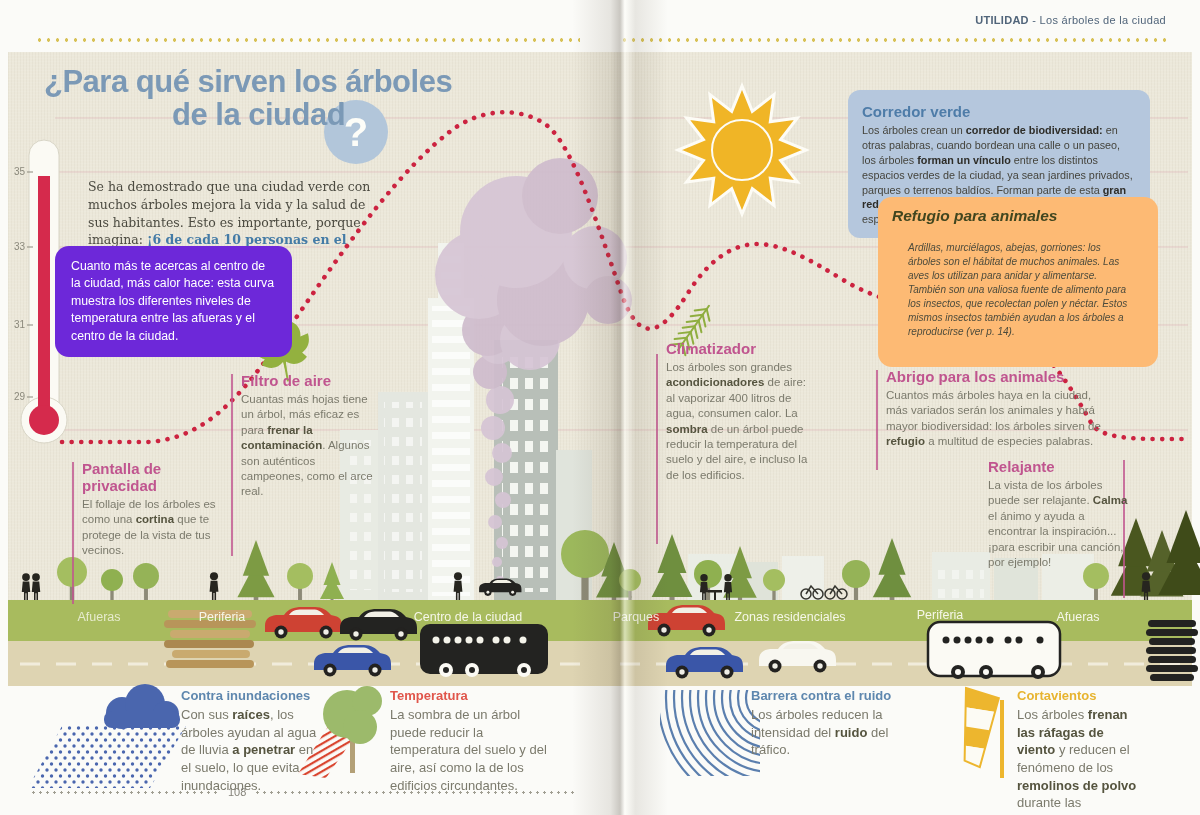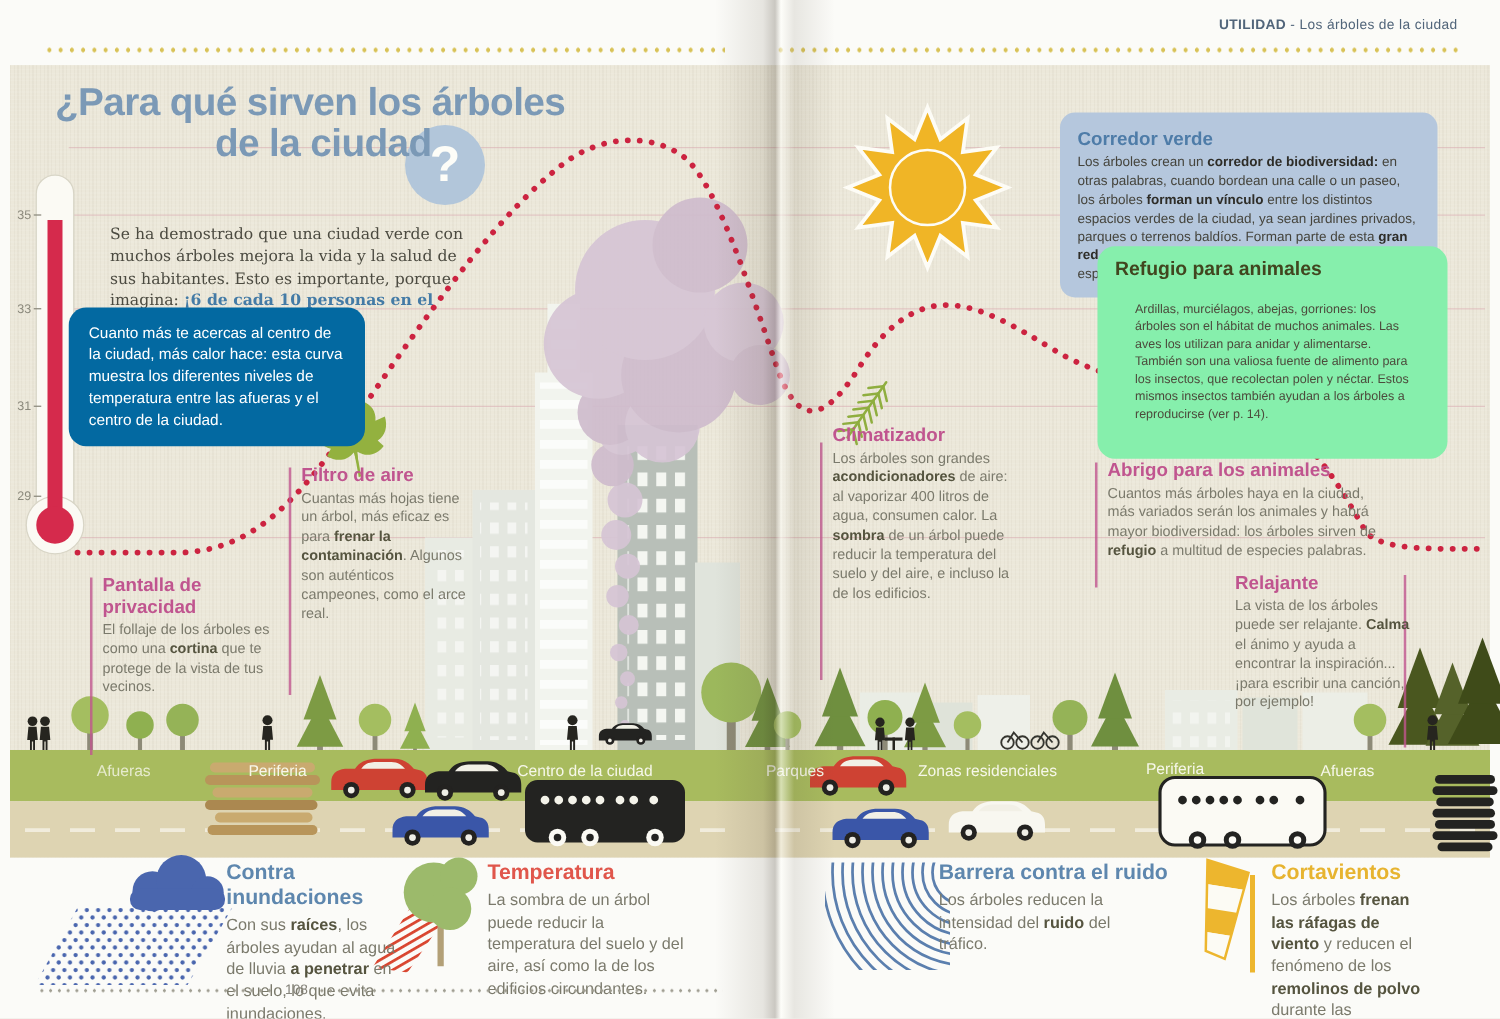--- a/index.html
+++ b/index.html
@@ -10,34 +10,34 @@
   svg.scene{position:absolute;left:0;top:0;z-index:2;}
   .txt{position:absolute;z-index:3;}
   .dotrow{position:absolute;z-index:3;height:4px;background-image:radial-gradient(circle,#d8c257 1.6px,transparent 1.9px);background-size:9px 4px;background-repeat:repeat-x;}
   .header{position:absolute;z-index:3;font-size:11px;color:#51657a;letter-spacing:.3px;}
   .header b{font-weight:700;}
   .title{font-weight:700;color:#7b99b6;font-size:31px;line-height:1.06;letter-spacing:-.5px;width:460px;}
   .title .l2{padding-left:128px;display:block;}
   .qmark{position:absolute;z-index:2;width:64px;height:64px;border-radius:50%;background:#b2c6da;display:flex;align-items:center;justify-content:center;color:#fdfdf8;font-size:40px;font-weight:700;}
   .intro{font-family:"DejaVu Serif","Liberation Serif",serif;font-size:12.5px;line-height:1.42;color:#4b4a40;width:286px;}
   .intro .hl{color:#447ba6;font-weight:700;}
-  .rednote{background:#0369a1;border-radius:14px;color:#fff;width:205px;padding:12px 16px;font-size:12.3px;line-height:1.42;}
+  .rednote{background:#6d28d9;border-radius:14px;color:#fff;width:205px;padding:12px 16px;font-size:12.3px;line-height:1.42;}
   .bluebox{background:#b5c7dd;border-radius:12px;width:274px;padding:9px 14px 11px;}
   .bluebox h4{margin:4px 0 3px;font-size:15px;color:#4e7ca8;}
   .bluebox p{margin:0;font-size:10.8px;line-height:1.38;color:#45443c;}
   .bluebox b{color:#2e2d28;}
-  .greenbox{background:#86efac;border-radius:14px;width:252px;padding:10px 14px 12px;}
+  .greenbox{background:#fdba74;border-radius:14px;width:252px;padding:10px 14px 12px;font-style:italic;}
   .greenbox h4{margin:0 0 3px;font-size:15.5px;color:#41461f;}
   .greenbox p{margin:16px;font-size:10px;line-height:1.4;color:#4c4b3c;}
   .sec h4{margin:0 0 3px;font-size:15px;color:#c0558f;font-weight:700;}
   .sec p{margin:0;font-size:11.5px;line-height:1.34;color:#7b7a6c;}
   .sec b{color:#55543f;}
   .vline{position:absolute;z-index:3;width:2px;background:#c0558f;opacity:.8;}
   .roadlabel{position:absolute;z-index:3;font-size:12.5px;color:#f6f7e9;text-align:center;transform:translateX(-50%);white-space:nowrap;}
-  .feat h4{margin:0 0 3px;font-size:17px;font-weight:700;}
+  .feat h4{margin:0 0 3px;font-size:13px;font-weight:700;}
   .feat p{margin:0;font-size:13px;line-height:1.36;color:#7b7a6c;}
   .feat b{color:#55543f;}
   .t-blue h4{color:#5e87ae;} .t-red h4{color:#e0564b;} .t-yellow h4{color:#e7b430;}
   .pgrow{position:absolute;z-index:3;display:flex;align-items:center;gap:8px;font-size:11px;color:#85837a;}
   .pgdots{height:3px;background-image:radial-gradient(circle,#a09e92 1.1px,transparent 1.4px);background-size:7px 3px;background-repeat:repeat-x;background-position:left center;}
   .fold{position:absolute;z-index:50;left:572px;top:0;width:96px;height:815px;pointer-events:none;
     background:linear-gradient(90deg,rgba(90,80,60,0) 0%,rgba(90,80,60,.13) 40%,rgba(60,50,35,.26) 50%,rgba(255,255,250,.55) 55%,rgba(90,80,60,.12) 66%,rgba(90,80,60,0) 100%);}
 </style>
 </head>
 <body>

